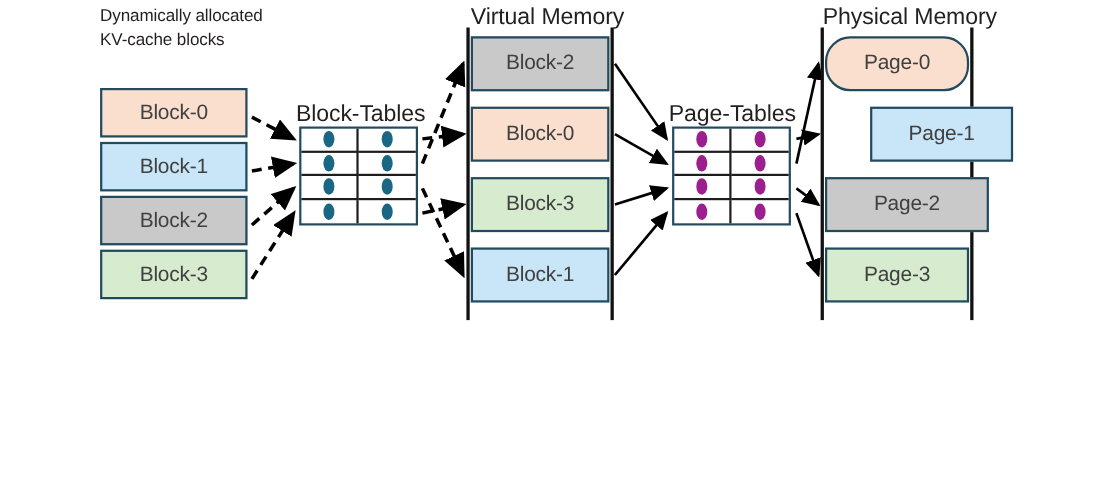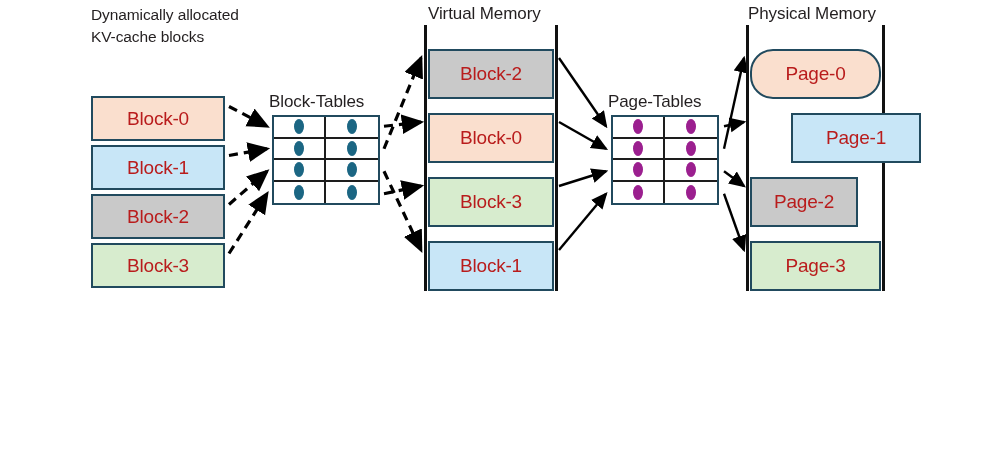--- a/index.html
+++ b/index.html
@@ -35,21 +35,21 @@
     position: absolute;
     left: 0; top: 0;
     width: 1000px;
     height: 310px;
     overflow: visible;
   }
 
   
   .col-title {
     position: absolute;
-    font-size: 17px;
+    font-size: 21px;
     color: #231f20;
     white-space: nowrap;
     letter-spacing: -0.1px;
   }
 
   .caption-note {
     position: absolute;
     font-size: 15.5px;
     color: #231f20;
     line-height: 22px;
@@ -59,23 +59,22 @@
 
   
   .mem-block {
     position: absolute;
     box-sizing: border-box;
     border: 2px solid #214a5e;
     display: flex;
     align-items: center;
     justify-content: center;
     font-size: 19px;
-    color: #b91c1c;
+    color: #404040;
     letter-spacing: -0.2px;
-    margin-top: 16px;
   }
 
   
   .rail {
     position: absolute;
     width: 3px;
     background: #111111;
   }
 
   
@@ -252,21 +251,21 @@
     <div class="col-title" style="left:748px; top:4px;">Physical Memory</div>
     <div class="rail" style="left:746px; top:25px; height:266px;"></div>
     <div class="rail" style="left:882px; top:25px; height:266px;"></div>
     <div id="pm-slots">
         <div class="mem-block" style="left: 750px; top: 33px; width: 131px; height: 50px; background: rgb(250, 223, 206); border-radius: 23px;">
           <span>Page-0</span>
         </div>
         <div class="mem-block" style="left: 791px; top: 97px; width: 130px; height: 50px; background: rgb(200, 230, 247);">
           <span>Page-1</span>
         </div>
-        <div class="mem-block" style="left: 750px; top: 161px; width: 108px; height: 50px; background: rgb(201, 201, 201); text-align: center;">
+        <div class="mem-block" style="left: 750px; top: 161px; width: 149px; height: 50px; background: rgb(201, 201, 201); text-align: center;">
           <span>Page-2</span>
         </div>
         <div class="mem-block" style="left: 750px; top: 225px; width: 131px; height: 50px; background: rgb(215, 236, 206);">
           <span>Page-3</span>
         </div>
       </div>
 
   </div>
 
 

